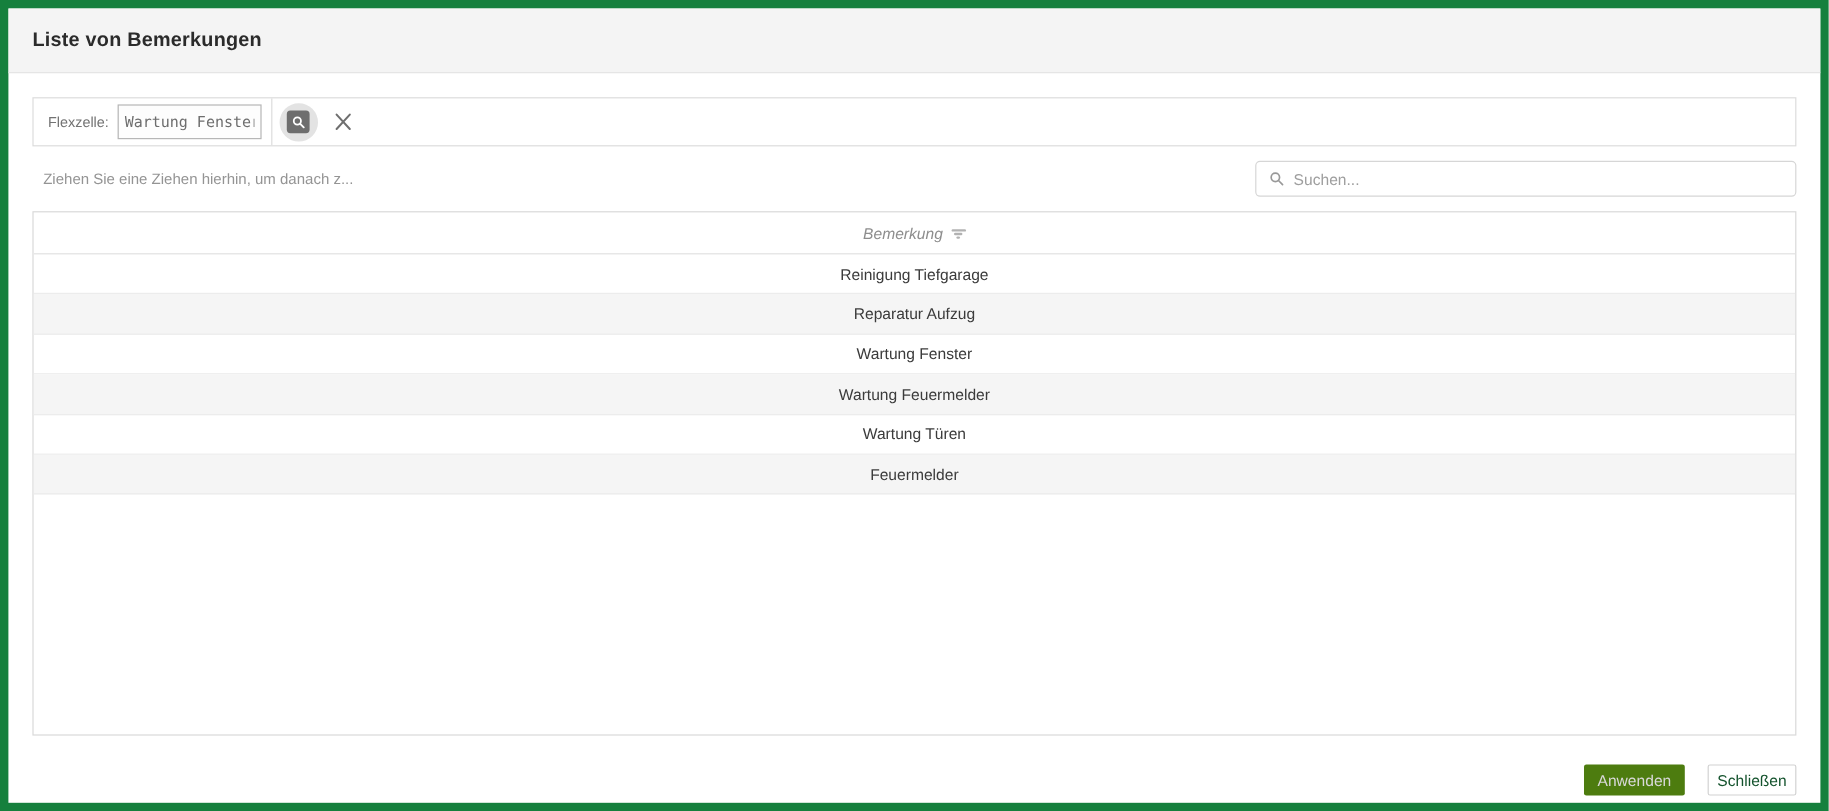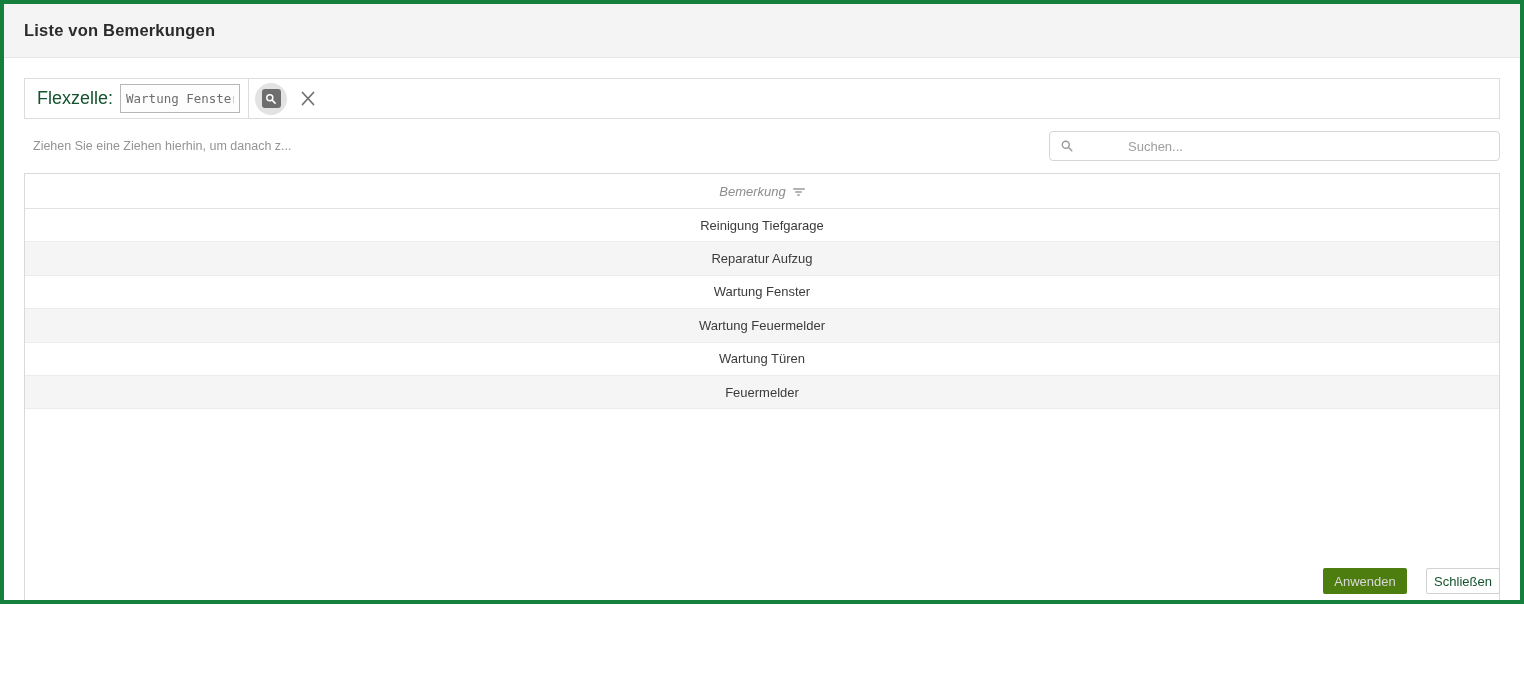--- a/index.html
+++ b/index.html
@@ -1,21 +1,21 @@
 <!DOCTYPE html>
 <html><head>
 <meta charset="utf-8">
 <style>
   * { margin:0; padding:0; box-sizing:border-box; }
   html,body { background:#fff; }
   body { font-family:"Liberation Sans", sans-serif; }
 
   .frame {
-    width:1524px; height:604px;
-    border:4px solid #15803d;
+    width:1524px; height:676px;
+    border:7px solid #15803d;
     background:#fff;
     position:relative;
     overflow:hidden;
   }
 
   
   .titlebar {
     height:54px;
     background:#f4f4f4;
     border-bottom:1px solid #e5e5e5;
@@ -29,21 +29,21 @@
   .content { padding:20px 20px 0; }
 
   
   .flex-toolbar {
     height:41px;
     border:1px solid #dcdcdc;
     display:flex; align-items:center;
   }
   .flex-label {
     margin-left:12px;
-    font-size:18px; color:#14532d;
+    font-size:12px; color:#737373;
   }
   .flex-input {
     width:120px; height:29px;
     margin-left:7px;
     border:1px solid #b6b6b6;
     background:#fdfdfd;
     font-family:"DejaVu Sans Mono", monospace;
     font-size:12.5px; color:#6e6e6e;
     padding:0 5px;
     outline:none;
@@ -73,21 +73,20 @@
   .group-text {
     padding-left:9px;
     font-size:12.5px; color:#949494;
   }
   .search-box {
     width:451px; height:30px;
     border:1px solid #d6d6d6; border-radius:4px;
     display:flex; align-items:center;
     padding:0 10px;
     background:#fff;
-    gap:47px;
   }
   .search-box svg { flex:none; margin-right:7px; }
   .search-input {
     border:none; outline:none; flex:1;
     font-size:13px; color:#555;
     font-family:"Liberation Sans", sans-serif;
     background:transparent;
   }
   .search-input::placeholder { color:#9e9e9e; opacity:1; }
 

